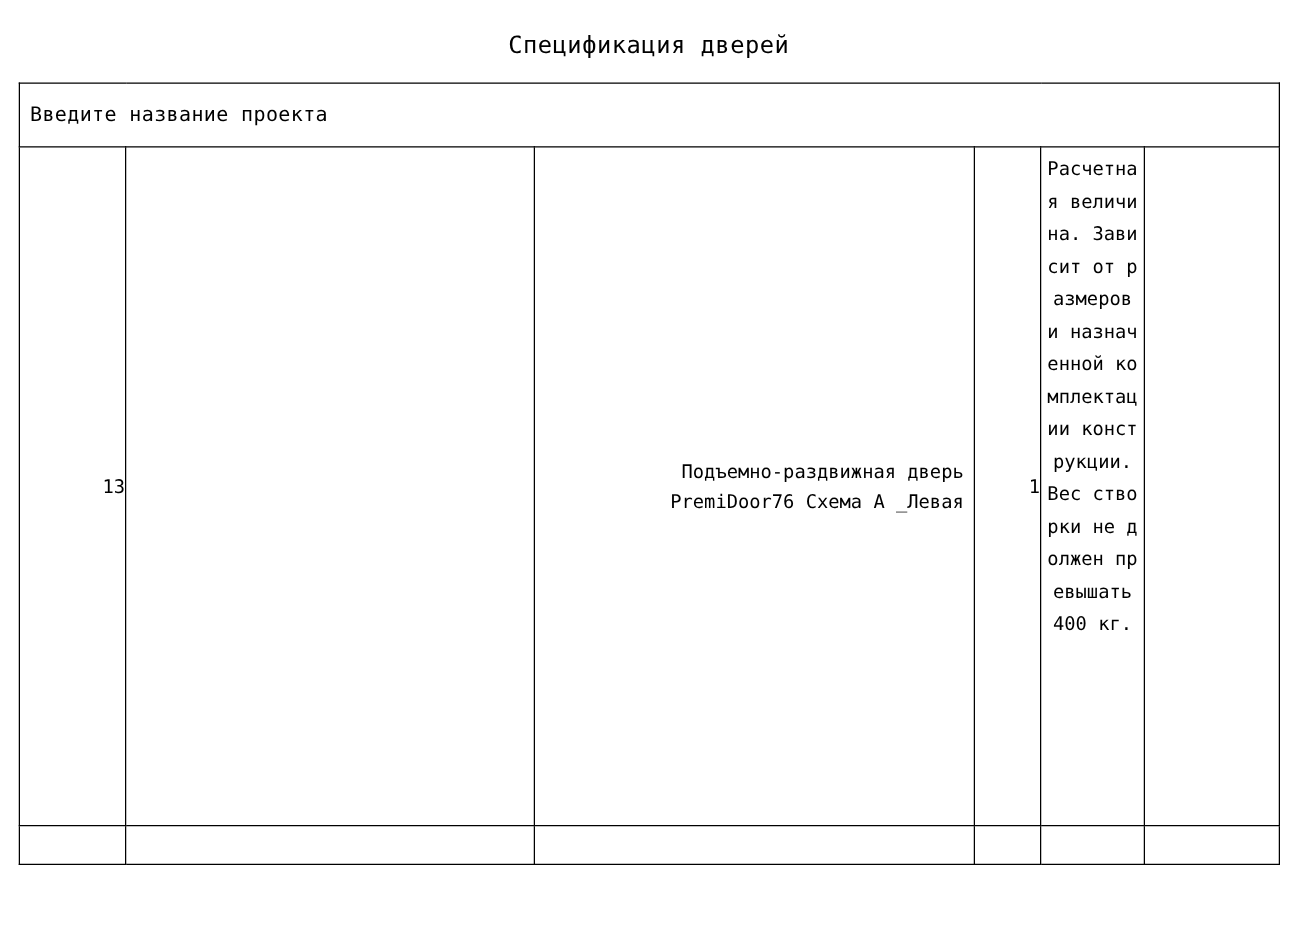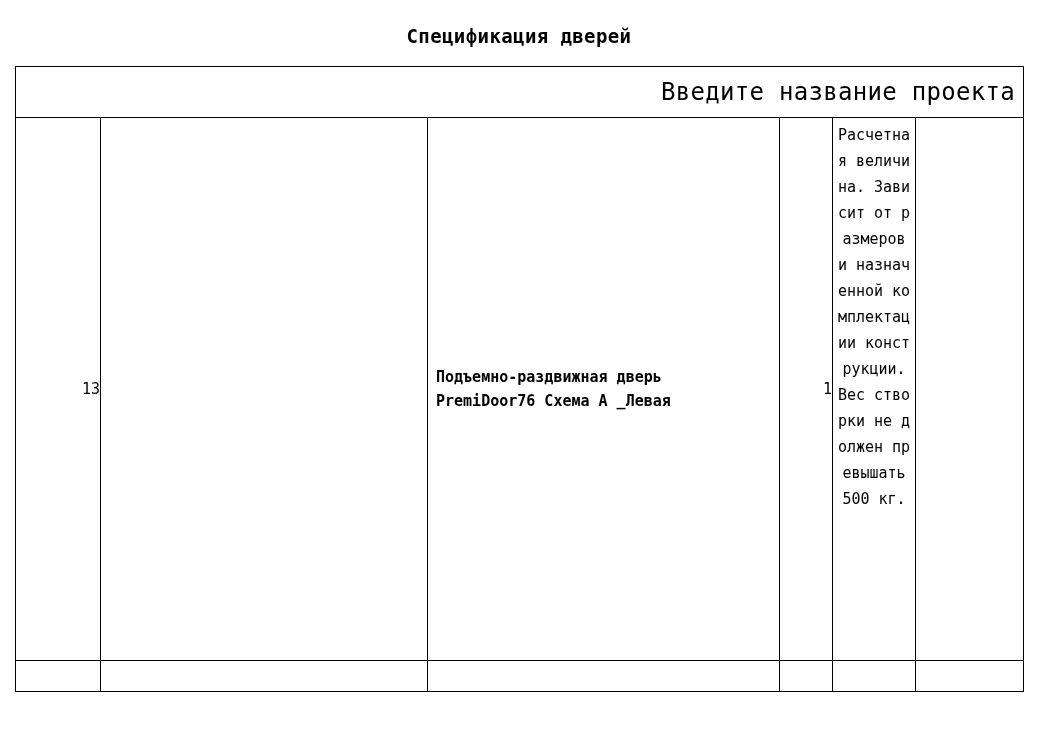--- a/index.html
+++ b/index.html
@@ -22,21 +22,21 @@
   }
 
   
   .doc-title {
     position: absolute;
     left: 0;
     top: 24px;
     width: 1038px;
     text-align: center;
     font-size: 19px;
-    font-weight: bold;
+    font-weight: normal;
     letter-spacing: 0.4px;
     line-height: 24px;
     white-space: nowrap;
   }
 
   
   .spec-table {
     position: absolute;
     left: 15px;
     top: 66px;
@@ -50,23 +50,23 @@
     padding: 0;
     vertical-align: middle;
     font-weight: normal;
     font-size: 15px;
     line-height: 20px;
   }
 
   
   .project-row td {
     height: 50px;
-    text-align: right;
+    text-align: left;
     padding: 0 8px;
-    font-size: 24px;
+    font-size: 16px;
     line-height: 24px;
     letter-spacing: 0.3px;
     vertical-align: middle;
   }
 
   
   .header-row th {
     height: 81px;
     text-align: center;
     vertical-align: middle;
@@ -75,25 +75,24 @@
     letter-spacing: 0.2px;
   }
 
   
   .body-row td {
     height: 538px;
     text-align: right;
     vertical-align: middle;
   }
   .body-row td.cell-name {
-    text-align: left;
+    text-align: right;
     padding: 0 8px;
     line-height: 24px;
     white-space: pre-line;
-    font-weight: bold;
   }
   .body-row td.cell-mass {
     vertical-align: top;
     text-align: center;
     padding: 4px 2px 0 2px;
     line-height: 26px;
     word-break: break-all;
     overflow-wrap: anywhere;
     hyphens: none;
   }
@@ -136,21 +135,21 @@
         <td colspan="6">Введите название проекта</td>
       </tr>
 
 
       <tr class="body-row">
         <td class="cell-pos">13</td>
         <td class="cell-desig"></td>
         <td class="cell-name">Подъемно-раздвижная дверь
 PremiDoor76 Схема A _Левая</td>
         <td class="cell-qty">1</td>
-        <td class="cell-mass">Расчетная величина. Зависит от размеров и назначенной комплектации конструкции. Вес створки не должен превышать 500 кг.</td>
+        <td class="cell-mass">Расчетная величина. Зависит от размеров и назначенной комплектации конструкции. Вес створки не должен превышать 400 кг.</td>
         <td class="cell-note"></td>
       </tr>
 
       <tr class="spill-row">
         <td></td>
         <td></td>
         <td></td>
         <td></td>
         <td></td>
         <td></td>

